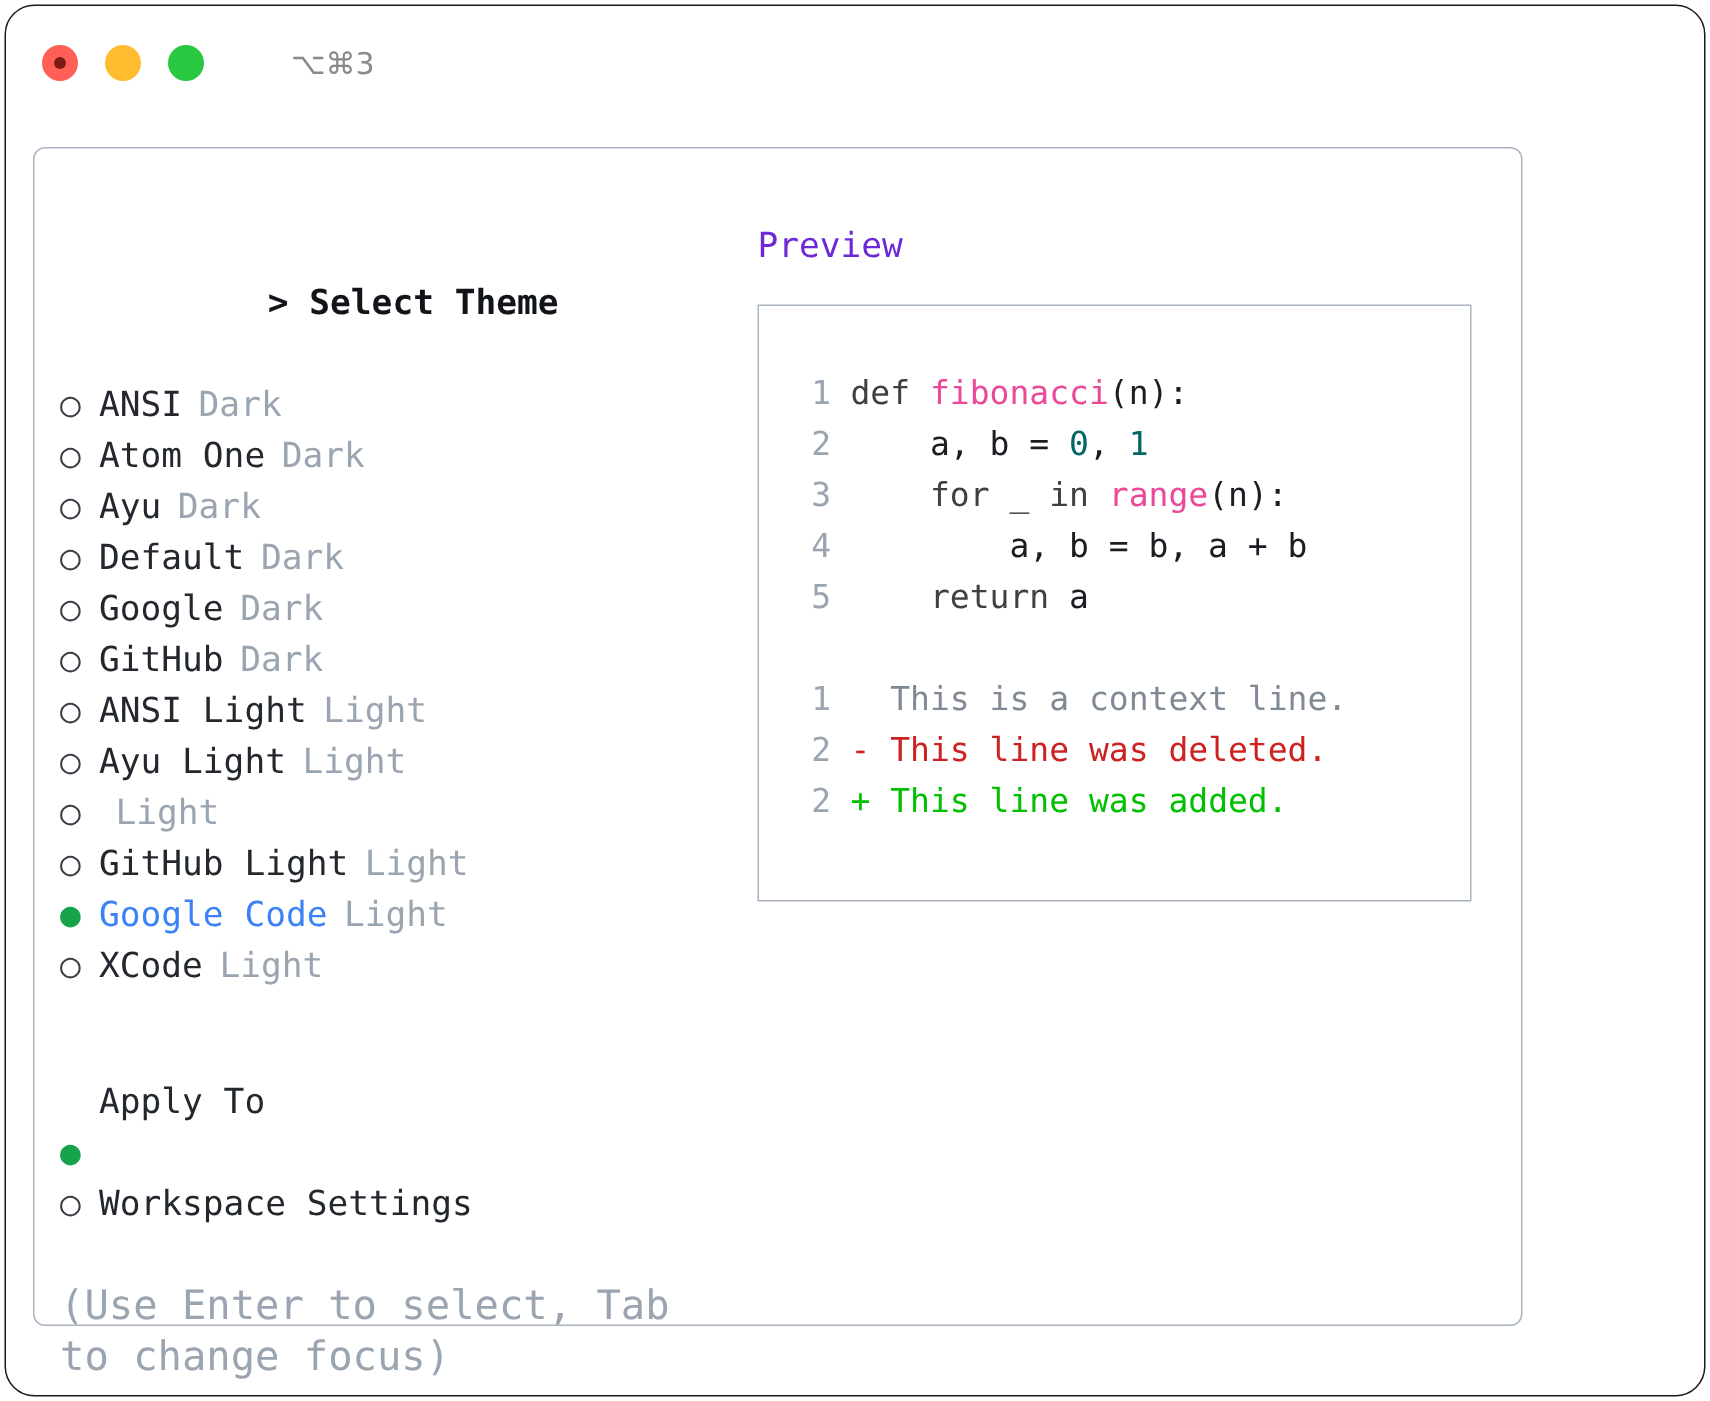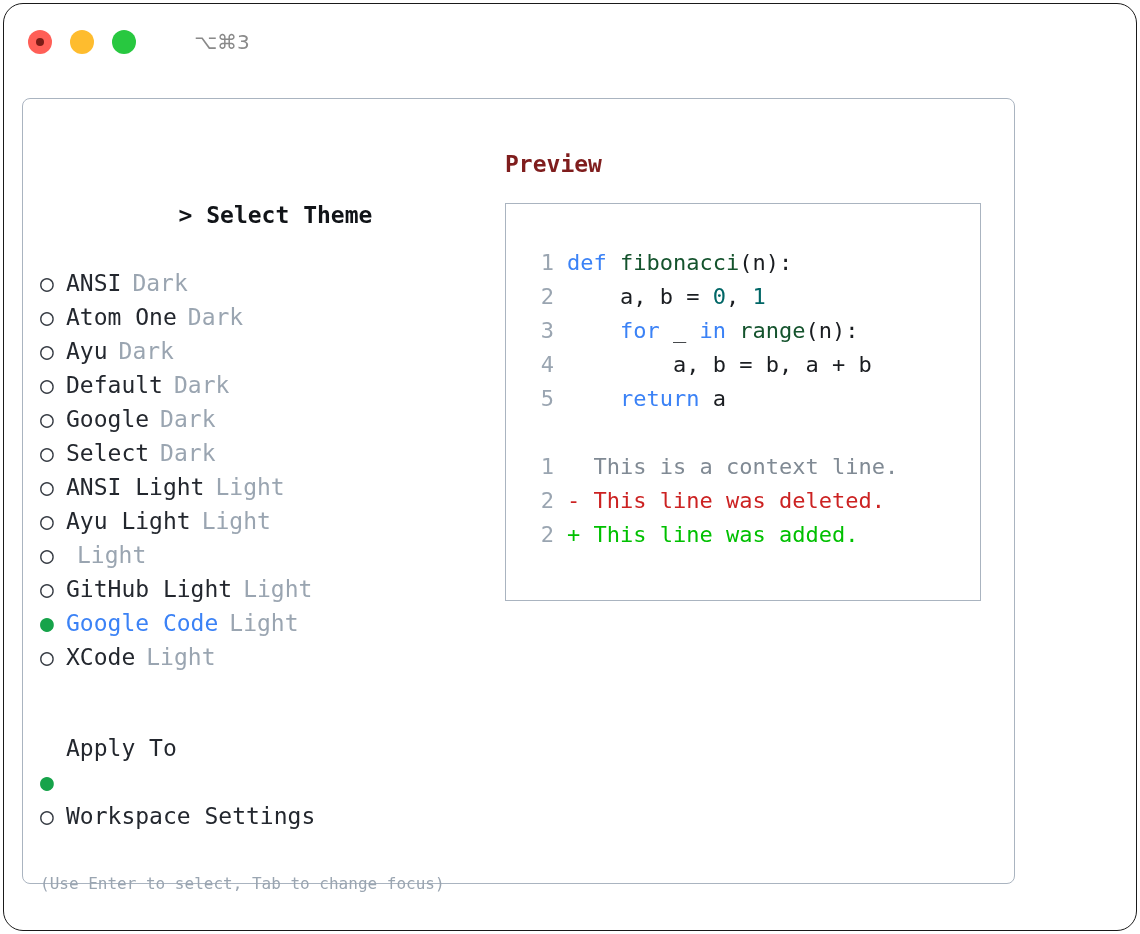--- a/index.html
+++ b/index.html
@@ -81,21 +81,21 @@
   .panel-body {
     position: relative;
     width: 100%;
     height: 100%;
   }
 
   
   .left-col {
     position: absolute;
     left: 17px;
-    top: 65px;
+    top: 52px;
     width: 430px;
   }
   .list-header {
     font-size: 23px;
     font-weight: bold;
     color: #111418;
     line-height: 34px;
     white-space: pre;
   }
   .list-header .caret { font-weight: bold; }
@@ -128,38 +128,38 @@
     font-size: 23px;
     color: #23272e;
     line-height: 34px;
     padding-left: 26px;
     white-space: pre;
     margin-top: 23px;
   }
 
   .hint {
     margin-top: 34px;
-    font-size: 16px;
+    font-size: 27px;
     line-height: 34px;
     color: #9aa5b1;
     width: 410px;
     white-space: normal;
   }
 
   
   .right-col {
     position: absolute;
     left: 482px;
     top: 48px;
     width: 480px;
   }
   .preview-title {
     font-size: 23px;
-    font-weight: bold;
-    color: #7f1d1d;
+    font-weight: normal;
+    color: #6d28d9;
     line-height: 34px;
   }
   .preview-box {
     margin-top: 22px;
     width: 476px;
     height: 398px;
     border: 1.5px solid #aab4c0;
     box-sizing: border-box;
     background: #ffffff;
     padding: 42px 0 0 18px;
@@ -171,22 +171,22 @@
     white-space: pre;
   }
   .ln {
     display: inline-block;
     width: 30px;
     flex: 0 0 30px;
     color: #9aa5b1;
     text-align: right;
     margin-right: 13px;
   }
-  .tok-kw   { color: #3b82f6; }
-  .tok-fn   { color: #14532d; text-align: right; }
+  .tok-kw   { color: #404040; }
+  .tok-fn   { color: #ec4899; text-align: right; }
   .tok-num  { color: #006666; }
   .tok-plain{ color: #1a1d21; }
   .diff-gap { height: 34px; }
   .diff-ctx { color: #808a94; }
   .diff-del { color: #cc2222; }
   .diff-add { color: #00c000; }
 </style>
 </head>
 <body>
 
@@ -237,21 +237,21 @@
           </div>
 
           <div class="opt-row">
             <span class="bullet off">○</span>
             <span class="opt-label">Google</span>
             <span class="variant">Dark</span>
           </div>
 
           <div class="opt-row">
             <span class="bullet off">○</span>
-            <span class="opt-label">Select</span>
+            <span class="opt-label">GitHub</span>
             <span class="variant">Dark</span>
           </div>
 
           <div class="opt-row">
             <span class="bullet off">○</span>
             <span class="opt-label">ANSI Light</span>
             <span class="variant">Light</span>
           </div>
 
           <div class="opt-row">

